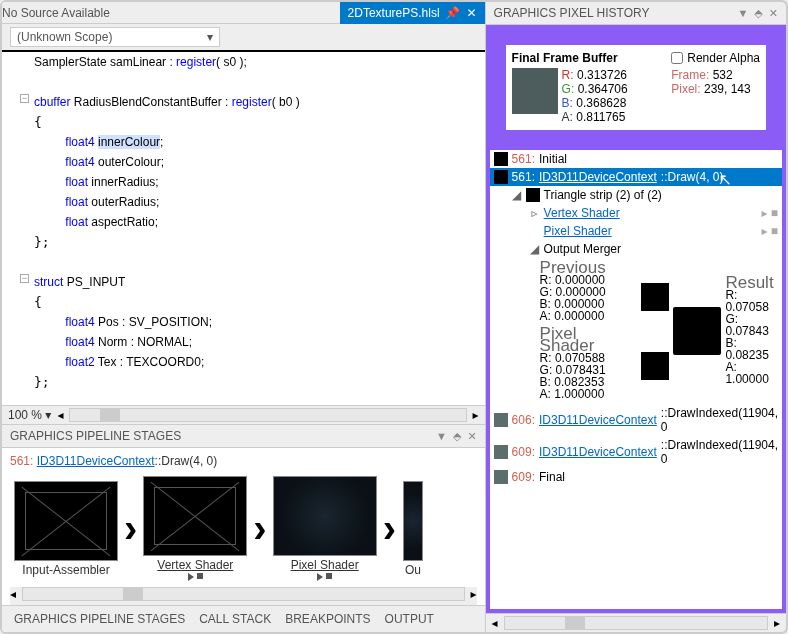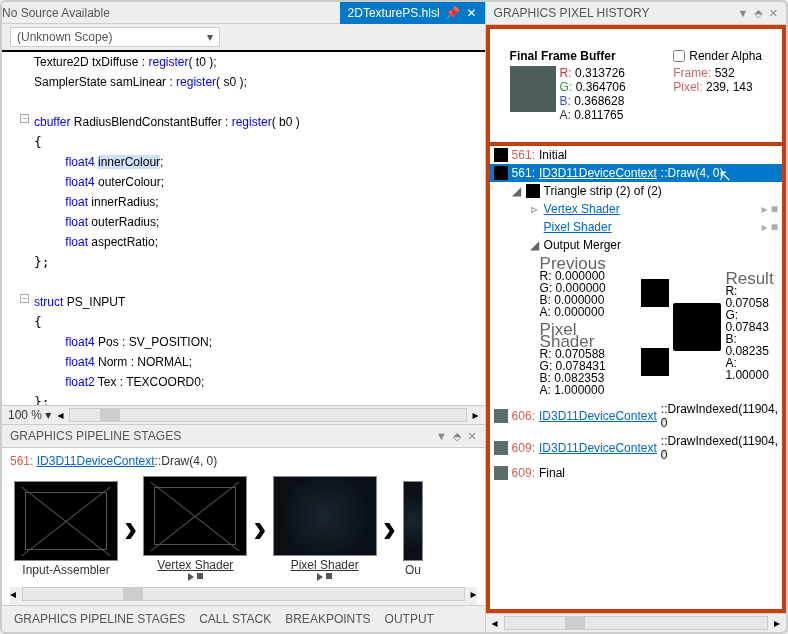--- a/index.html
+++ b/index.html
@@ -1,19 +1,19 @@
 <!DOCTYPE html>
 <html><head>
 <meta charset="utf-8">
 <style>
 *{box-sizing:border-box;margin:0;padding:0;font-family:'Segoe UI',Arial,sans-serif;font-size:12px}
 body{background:#eee;width:788px;height:634px;overflow:hidden;border:2px solid #ccc;border-radius:6px}
 .app{display:flex;height:100%}
 .left{width:488px;display:flex;flex-direction:column;background:#fff}
-.right{flex:1;background:#c2410c;border-left:1px solid #ccc;display:flex;flex-direction:column}
+.right{flex:1;background:#8b5cf6;border-left:1px solid #ccc;display:flex;flex-direction:column}
 .tabs-row{display:flex;background:#eee;border-bottom:1px solid #ccc;height:22px;align-items:center}
 .tab-inactive{padding:3px 0;color:#555}
 .tab-active{background:#0079cb;color:#fff;padding:17px 8px;display:flex;align-items:center;gap:6px;margin-left:auto}
 .tab-active .pin,.tab-active .x{color:#fff;cursor:pointer}
 .scope-row{background:#eee;border-bottom:2px solid #000000;padding:3px 8px;display:flex;align-items:center}
 .scope-dd{background:#fff;border:1px solid #ccc;padding:2px 6px;width:210px;display:flex;justify-content:space-between;align-items:center;color:#555}
 .editor{flex:1;overflow:auto;position:relative;background:#fff}
 .code{font-family:Consolas,monospace;font-size:13px;padding:2px 0 2px 32px;line-height:16px;white-space:pre}
 .kw{color:#0000ff}.hl{background:#d0e0ff}
 .minus{position:absolute;left:18px;color:#888;border:1px solid #aaa;width:9px;height:9px;text-align:center;line-height:7px;font-size:9px;background:#fff}
@@ -35,21 +35,21 @@
 .wire:before{content:'';position:absolute;width:140%;height:1px;background:#555;top:50%;left:-20%;transform:rotate(38deg)}
 .wire:after{content:'';position:absolute;width:140%;height:1px;background:#555;top:50%;left:-20%;transform:rotate(-38deg)}
 .thumb-dark{background:radial-gradient(circle,#1a2530 0%,#0a1015 70%)}
 .stage-label{color:#333;margin-top:2px}
 .play-row{display:flex;gap:3px;margin-top:1px}
 .play{width:0;height:0;border-left:6px solid #555;border-top:4px solid transparent;border-bottom:4px solid transparent}
 .stop{width:6px;height:6px;background:#555}
 .arrow{font-size:40px;color:#000;font-weight:bold}
 .bottom-tabs{background:#eee;border-top:1px solid #ccc;padding:4px 6px;color:#555;display:flex;gap:2px}
 .btab{padding:2px 6px}
-.frame-buf{background:#fff;margin:4px;padding:20px;display:flex;gap:0}
+.frame-buf{background:#fff;margin:20px;padding:6px;display:flex;gap:0}
 .fb-info{display:flex;gap:4px}
 .swatch{width:46px;height:46px;background:#4d5d5d}
 .rgba-col{font-size:11px;line-height:14px}
 .rgba-col .r{color:#cc3333}.rgba-col .g{color:#339933}.rgba-col .b{color:#3355cc}.rgba-col .a{color:#333}
 .fb-meta{font-size:11px;line-height:14px;margin-left:auto}
 .fb-meta .lbl{color:#cc6666}
 .chk{display:flex;align-items:center;gap:4px;margin-bottom:3px}
 .chk input{width:12px;height:12px}
 .hist{flex:1;background:#fff;margin:0 4px 4px;overflow:auto;font-size:11.5px}
 .hist-row{display:flex;align-items:center;gap:4px;padding:2px 4px}
@@ -80,21 +80,20 @@
       <span class="x">✕</span>
     </div>
   </div>
   <div class="scope-row">
     <div class="scope-dd">
       <span>(Unknown Scope)</span>
       <span>▾</span>
     </div>
   </div>
   <div class="editor">
-    <div class="code"><span>Texture2D txDiffuse : </span><span class="kw">register</span><span>( t0 );</span></div>
     <div class="code"><span>SamplerState samLinear : </span><span class="kw">register</span><span>( s0 );</span></div>
     <div class="code">&nbsp;</div>
     <div class="code" style="position:relative"><span class="minus">−</span><span class="kw">cbuffer</span><span> RadiusBlendConstantBuffer : </span><span class="kw">register</span><span>( b0 )</span></div>
     <div class="code">{</div>
     <div class="code">    <span class="kw">float4</span><span> </span><span class="hl">innerColour</span><span>;</span></div>
     <div class="code">    <span class="kw">float4</span><span> outerColour;</span></div>
     <div class="code">    <span class="kw">float</span><span> innerRadius;</span></div>
     <div class="code">    <span class="kw">float</span><span> outerRadius;</span></div>
     <div class="code">    <span class="kw">float</span><span> aspectRatio;</span></div>
     <div class="code">};</div>

